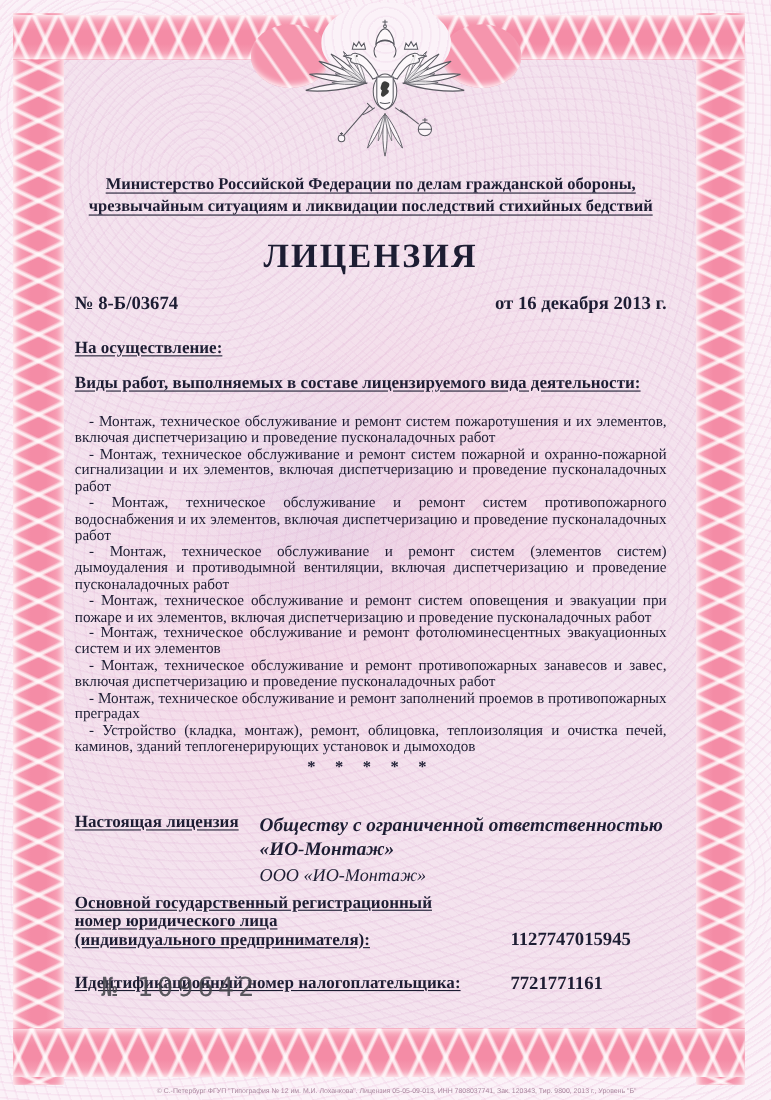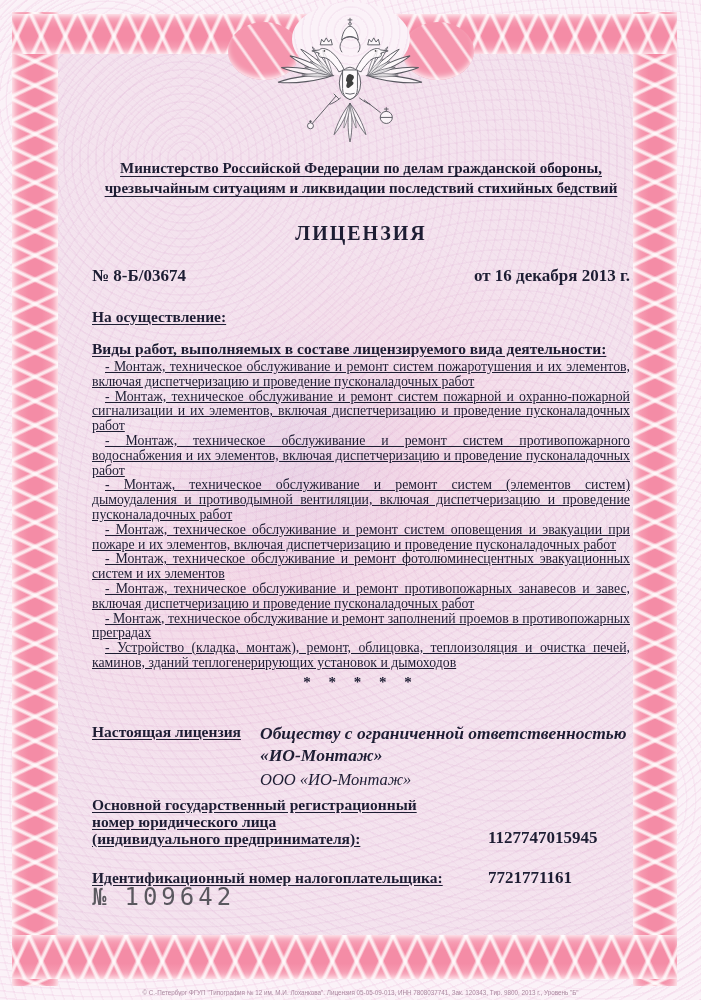--- a/index.html
+++ b/index.html
@@ -48,32 +48,32 @@
     background-image:repeating-linear-gradient(55deg, rgba(255,255,255,0) 0 8px, rgba(255,255,255,.75) 10px 11px, rgba(255,255,255,0) 13px 19px);
     box-shadow:inset 0 -4px 6px -2px #fff;}
   .scallop.s1{left:228px;top:22px;}
   .scallop.s2{left:402px;top:22px;}
   .arch{position:absolute;left:292px;top:2px;width:118px;height:74px;border-radius:50%;
     background:#fbf2f8;
     background-image:repeating-radial-gradient(circle at 50% 40%, rgba(219,168,208,.15) 0 1px, transparent 2px 8px);}
   
   .emblem{position:absolute;left:270px;top:16px;width:160px;height:134px;}
   
-  .content{position:absolute;left:92px;top:158px;width:538px;color:#1d1d33;}
+  .content{position:absolute;left:68px;top:158px;width:538px;color:#1d1d33;}
   .ministry{text-align:center;font-weight:bold;font-size:15px;line-height:20px;}
   .ministry span{display:block;text-decoration:underline;text-underline-offset:3px;}
-  .doc-title{text-align:center;font-weight:bold;font-size:20px;letter-spacing:2px;margin-top:17px;line-height:36px;}
+  .doc-title{text-align:center;font-weight:bold;font-size:31px;letter-spacing:2px;margin-top:17px;line-height:36px;}
   .numrow{display:flex;justify-content:space-between;font-weight:bold;font-size:17px;margin-top:15px;}
   .row{display:flex;margin-top:21px;}
   .lbl{font-weight:bold;font-size:15.5px;line-height:20px;}
   .lbl span{display:block;text-decoration:underline;text-underline-offset:2px;}
   .grant-label{flex:0 0 152px;}
   .grant-activity{flex:1;font-weight:bold;font-style:italic;font-size:17.5px;line-height:22.5px;}
   .works-heading{margin-top:13px;font-weight:bold;font-size:15.5px;text-decoration:underline;text-underline-offset:2px;}
-  .works{margin-top:2px;text-decoration:underline;}
+  .works{margin-top:18px;}
   .works p{margin:0;font-size:13.8px;line-height:14.8px;text-align:justify;text-indent:13px;}
   .stars{text-align:center;font-weight:bold;font-size:15px;letter-spacing:7px;margin-top:3px;}
   .grantee{margin-top:31px;}
   .grantee-label{flex:0 0 168px;}
   .grantee-name{flex:1;}
   .grantee-name .n1,.grantee-name .n2{font-weight:bold;font-style:italic;font-size:17.5px;line-height:22.5px;display:block;}
   .grantee-name .n3{font-style:italic;font-size:16.5px;line-height:26px;display:block;}
   .ogrn{position:relative;margin-top:3px;}
   .ogrn .lbl{line-height:17px;}
   .value{font-weight:bold;font-size:17px;}

